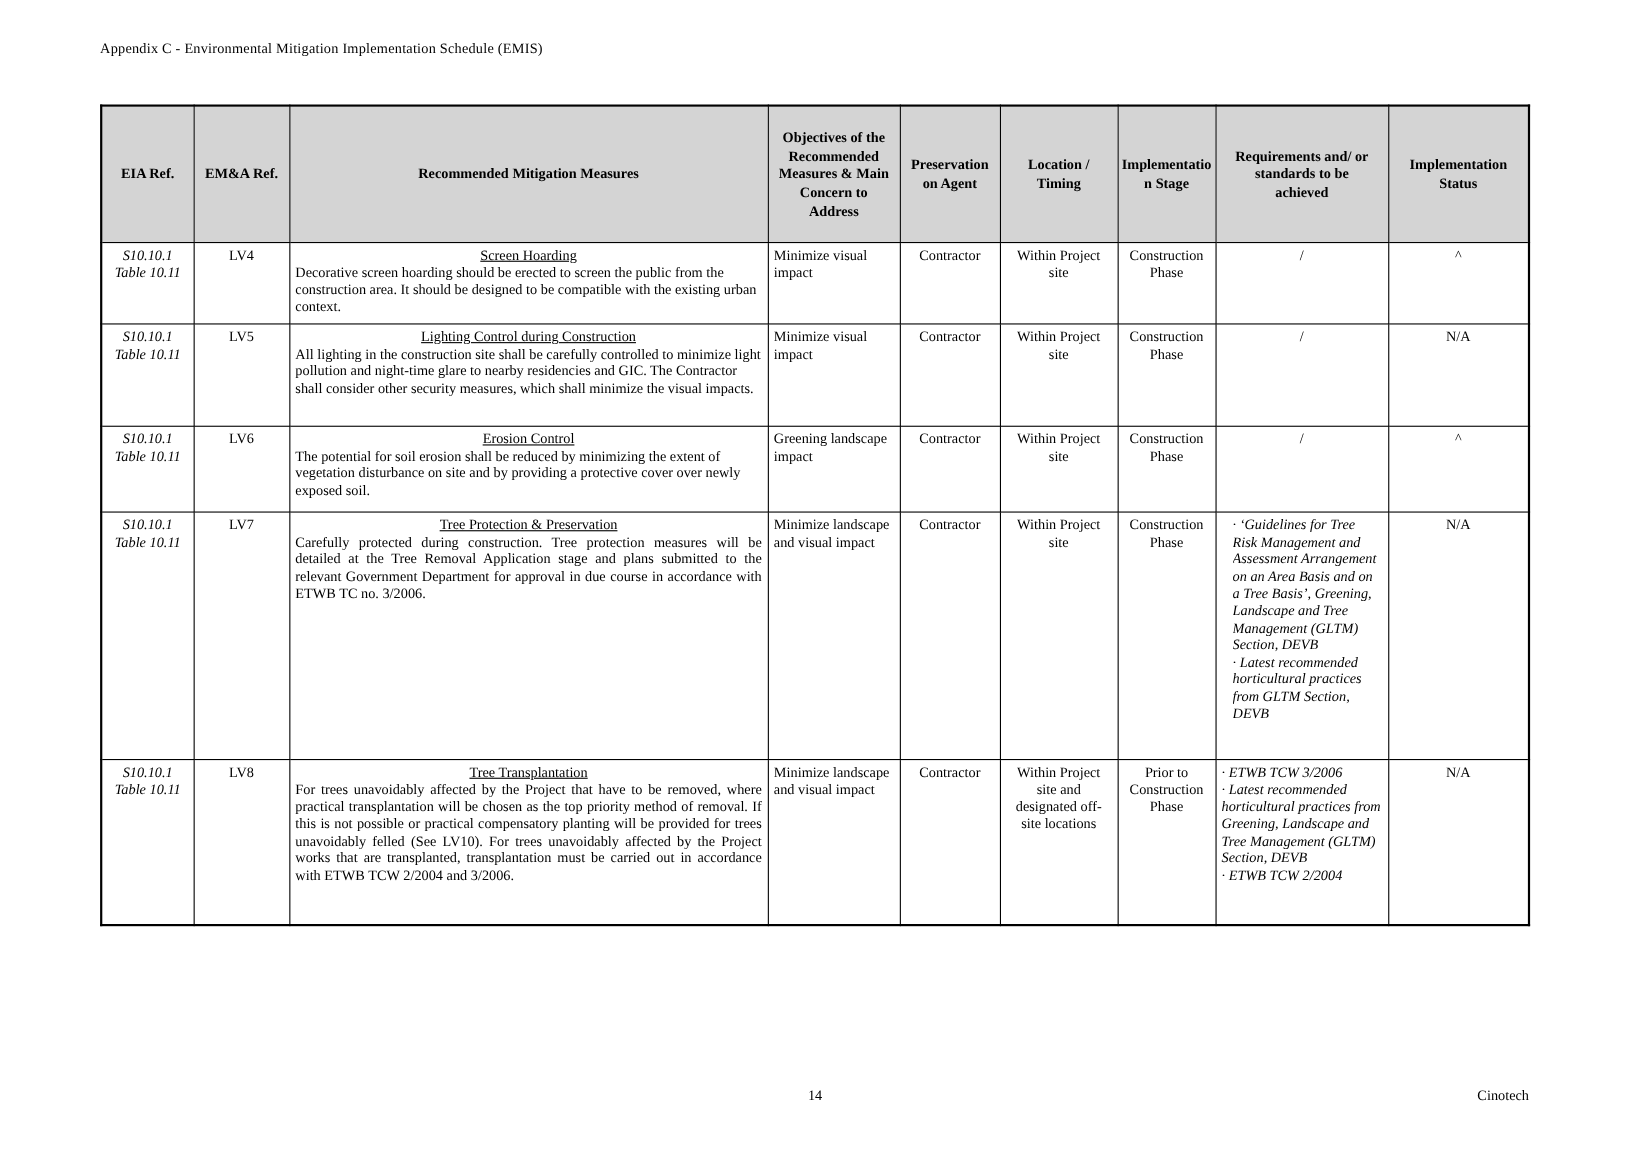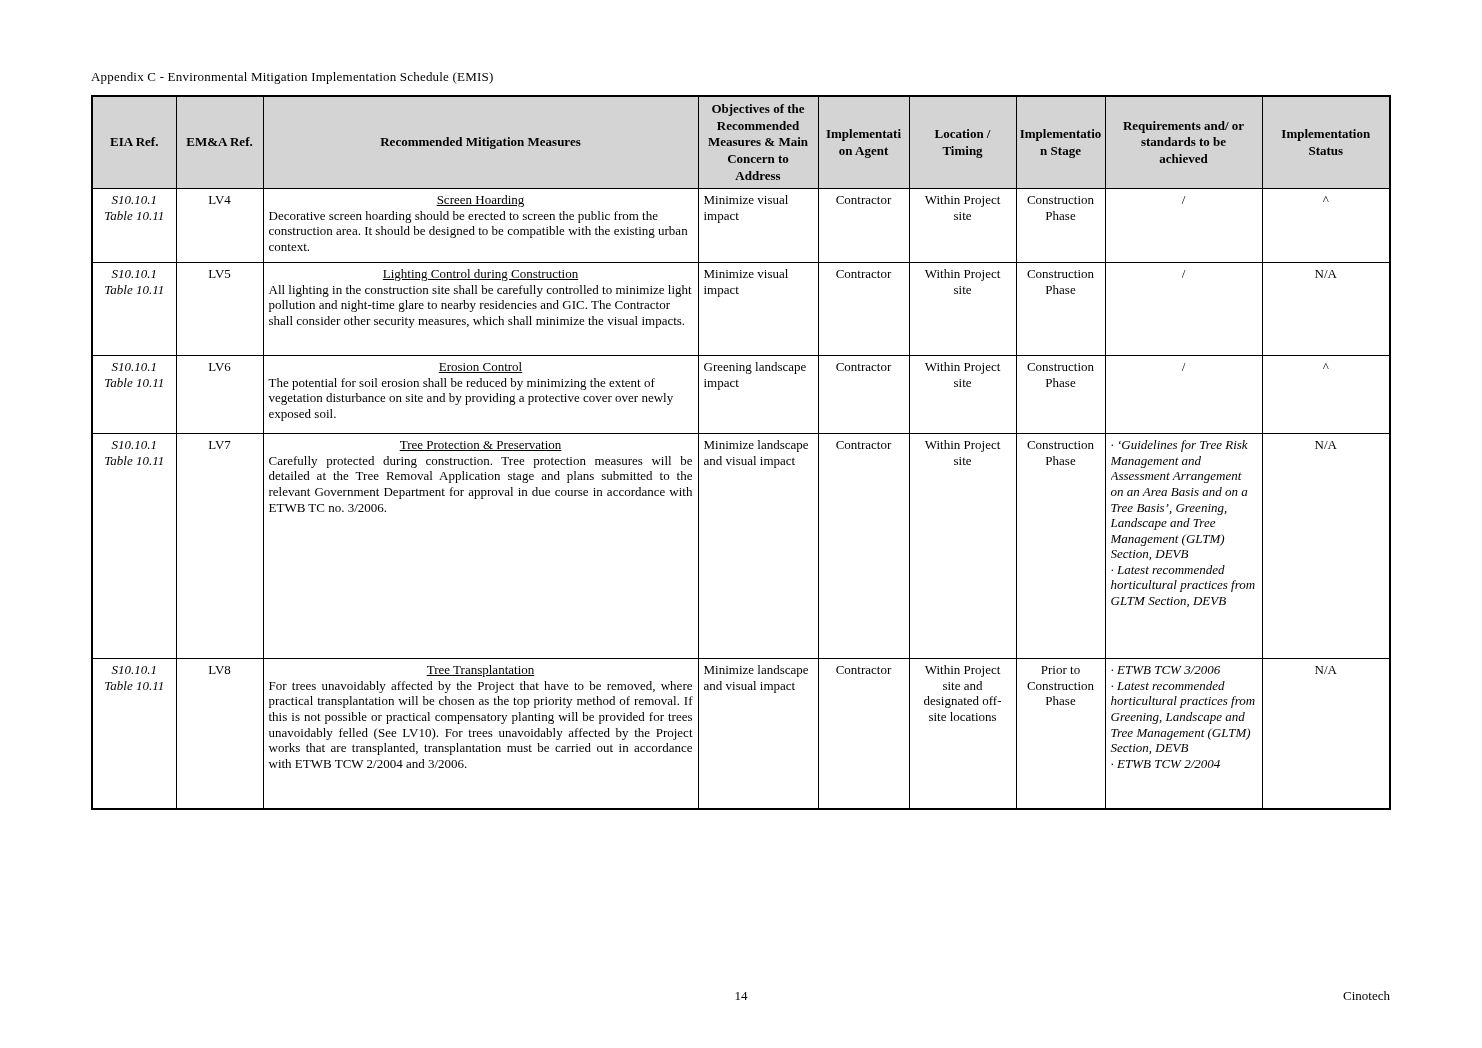--- a/index.html
+++ b/index.html
@@ -7,21 +7,21 @@
   body {
     width: 1482px; height: 1048px;
     background: #ffffff;
     color: #000000;
     font-family: "Liberation Serif", "DejaVu Serif", serif;
   }
   .page { position: relative; width: 1482px; height: 1048px; overflow: hidden; }
 
   .doc-header {
     position: absolute; left: 91px; top: 36px;
-    font-size: 13px; letter-spacing: 0.2px; margin-top: 33px;
+    font-size: 13px; letter-spacing: 0.2px;
   }
 
   table.emis {
     position: absolute; left: 91px; top: 95px;
     width: 1298px;
     border-collapse: collapse;
     table-layout: fixed;
     border: 2px solid #000;
   }
   .emis th, .emis td {
@@ -29,32 +29,32 @@
     font-size: 13px;
     overflow: hidden;
   }
   .emis th {
     background: #d4d4d4;
     font-weight: bold;
     text-align: center;
     vertical-align: middle;
     line-height: 1.28;
     white-space: pre-line;
-    padding: 4px 3px;
+    padding: 20px 3px;
   }
   .emis td {
     vertical-align: top;
     line-height: 1.2;
     padding: 3px 5px 2px 5px;
   }
   .c  { text-align: center; }
   .pre { white-space: pre-line; font-style: italic; }
   .jus { text-align: justify; }
   .measure-title { text-decoration: underline; text-align: center; }
-  .req-clip { max-height: 212px; overflow: hidden; }
+  .req-clip { max-height: 212px; overflow: hidden; margin-left: 10px; }
 
   .footer-pageno {
     position: absolute; left: 0; right: 0; top: 988px;
     text-align: center; font-size: 13px;
   }
   .footer-company {
     position: absolute; right: 92px; top: 988px;
     font-size: 13px; text-align: right; font-family: Liberation Serif, serif;
   }
 </style>
@@ -80,21 +80,21 @@
     <thead>
       <tr style="height:90px">
         <th>EIA Ref.</th>
         <th>EM&amp;A Ref.</th>
         <th>Recommended Mitigation Measures</th>
         <th>Objectives of the
 Recommended
 Measures &amp; Main
 Concern to
 Address</th>
-        <th>Implementati
+        <th>Preservation
 on Agent</th>
         <th>Location /
 Timing</th>
         <th>Implementatio
 n Stage</th>
         <th>Requirements and/ or
 standards to be
 achieved</th>
         <th>Implementation
 Status</th>

